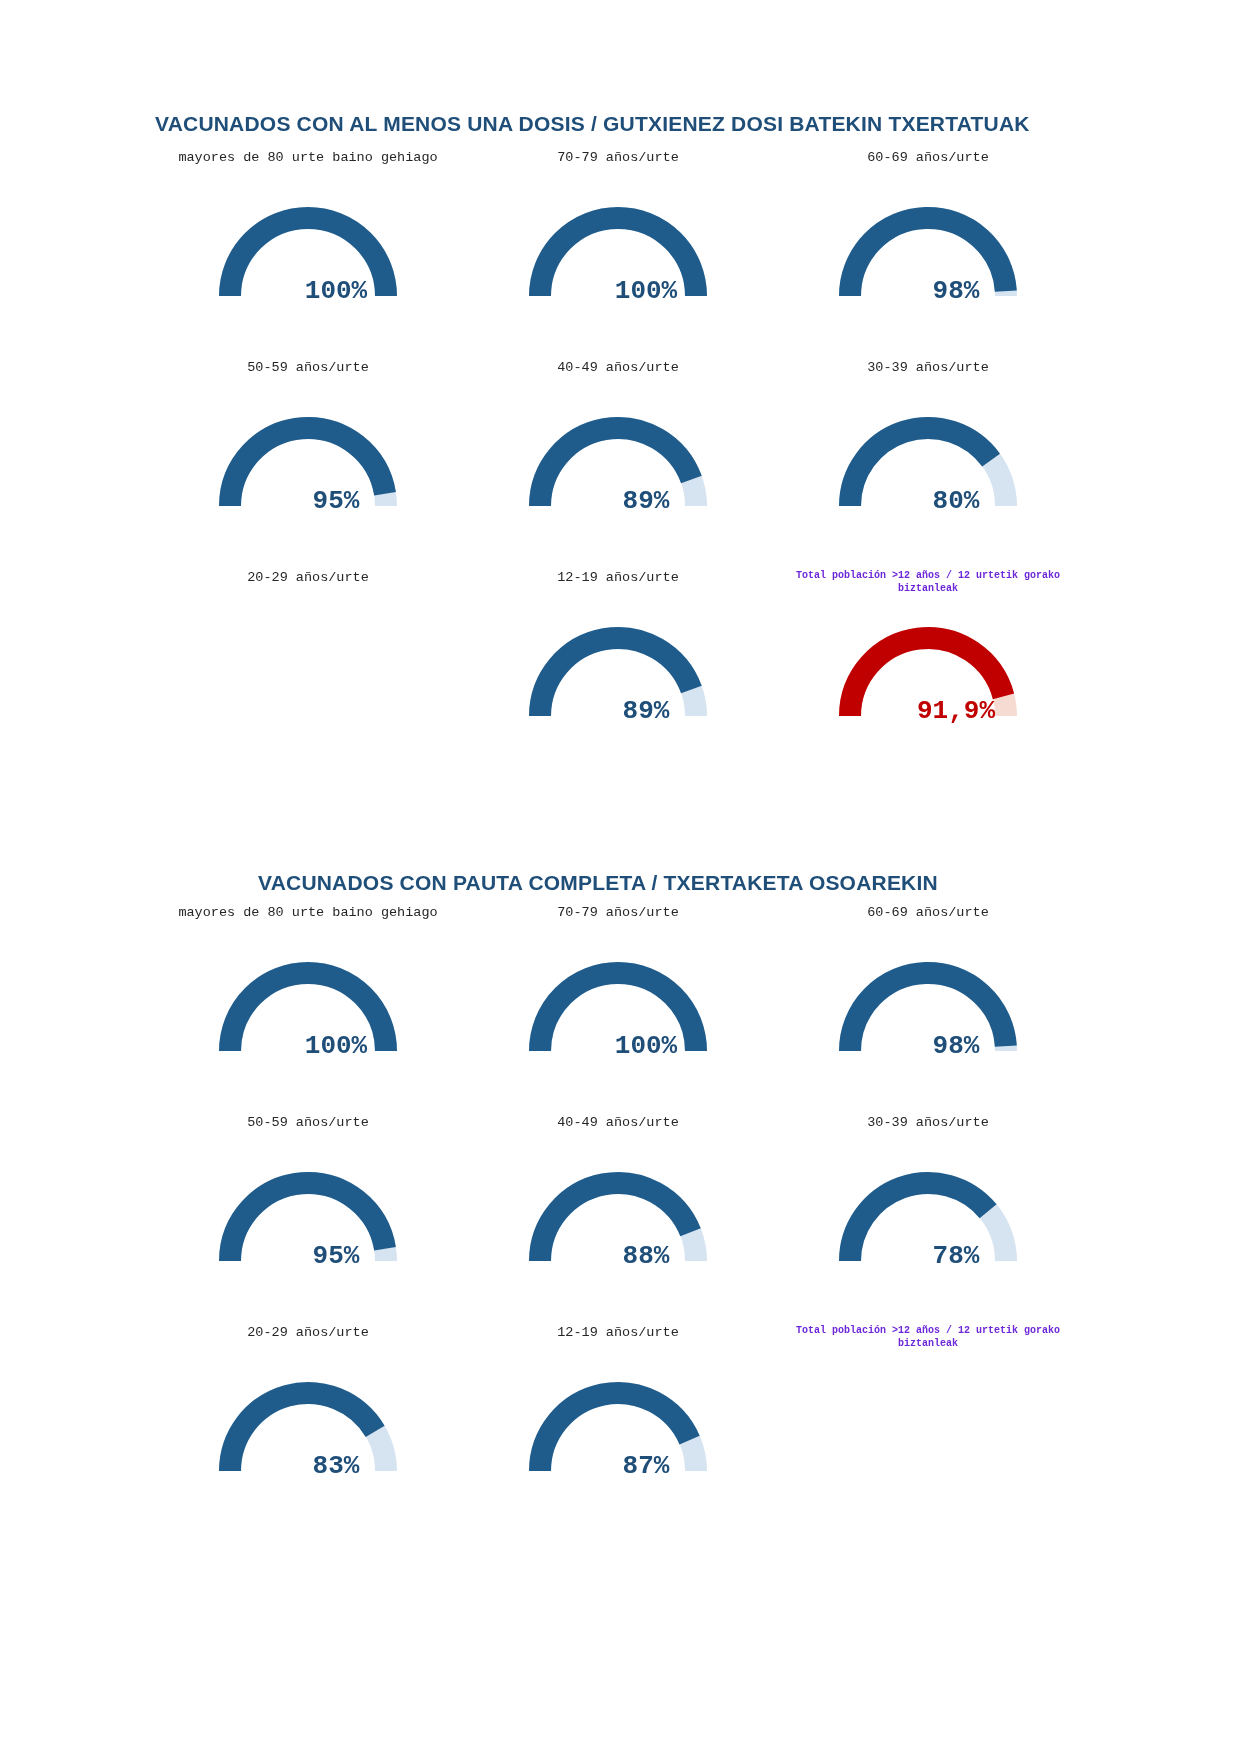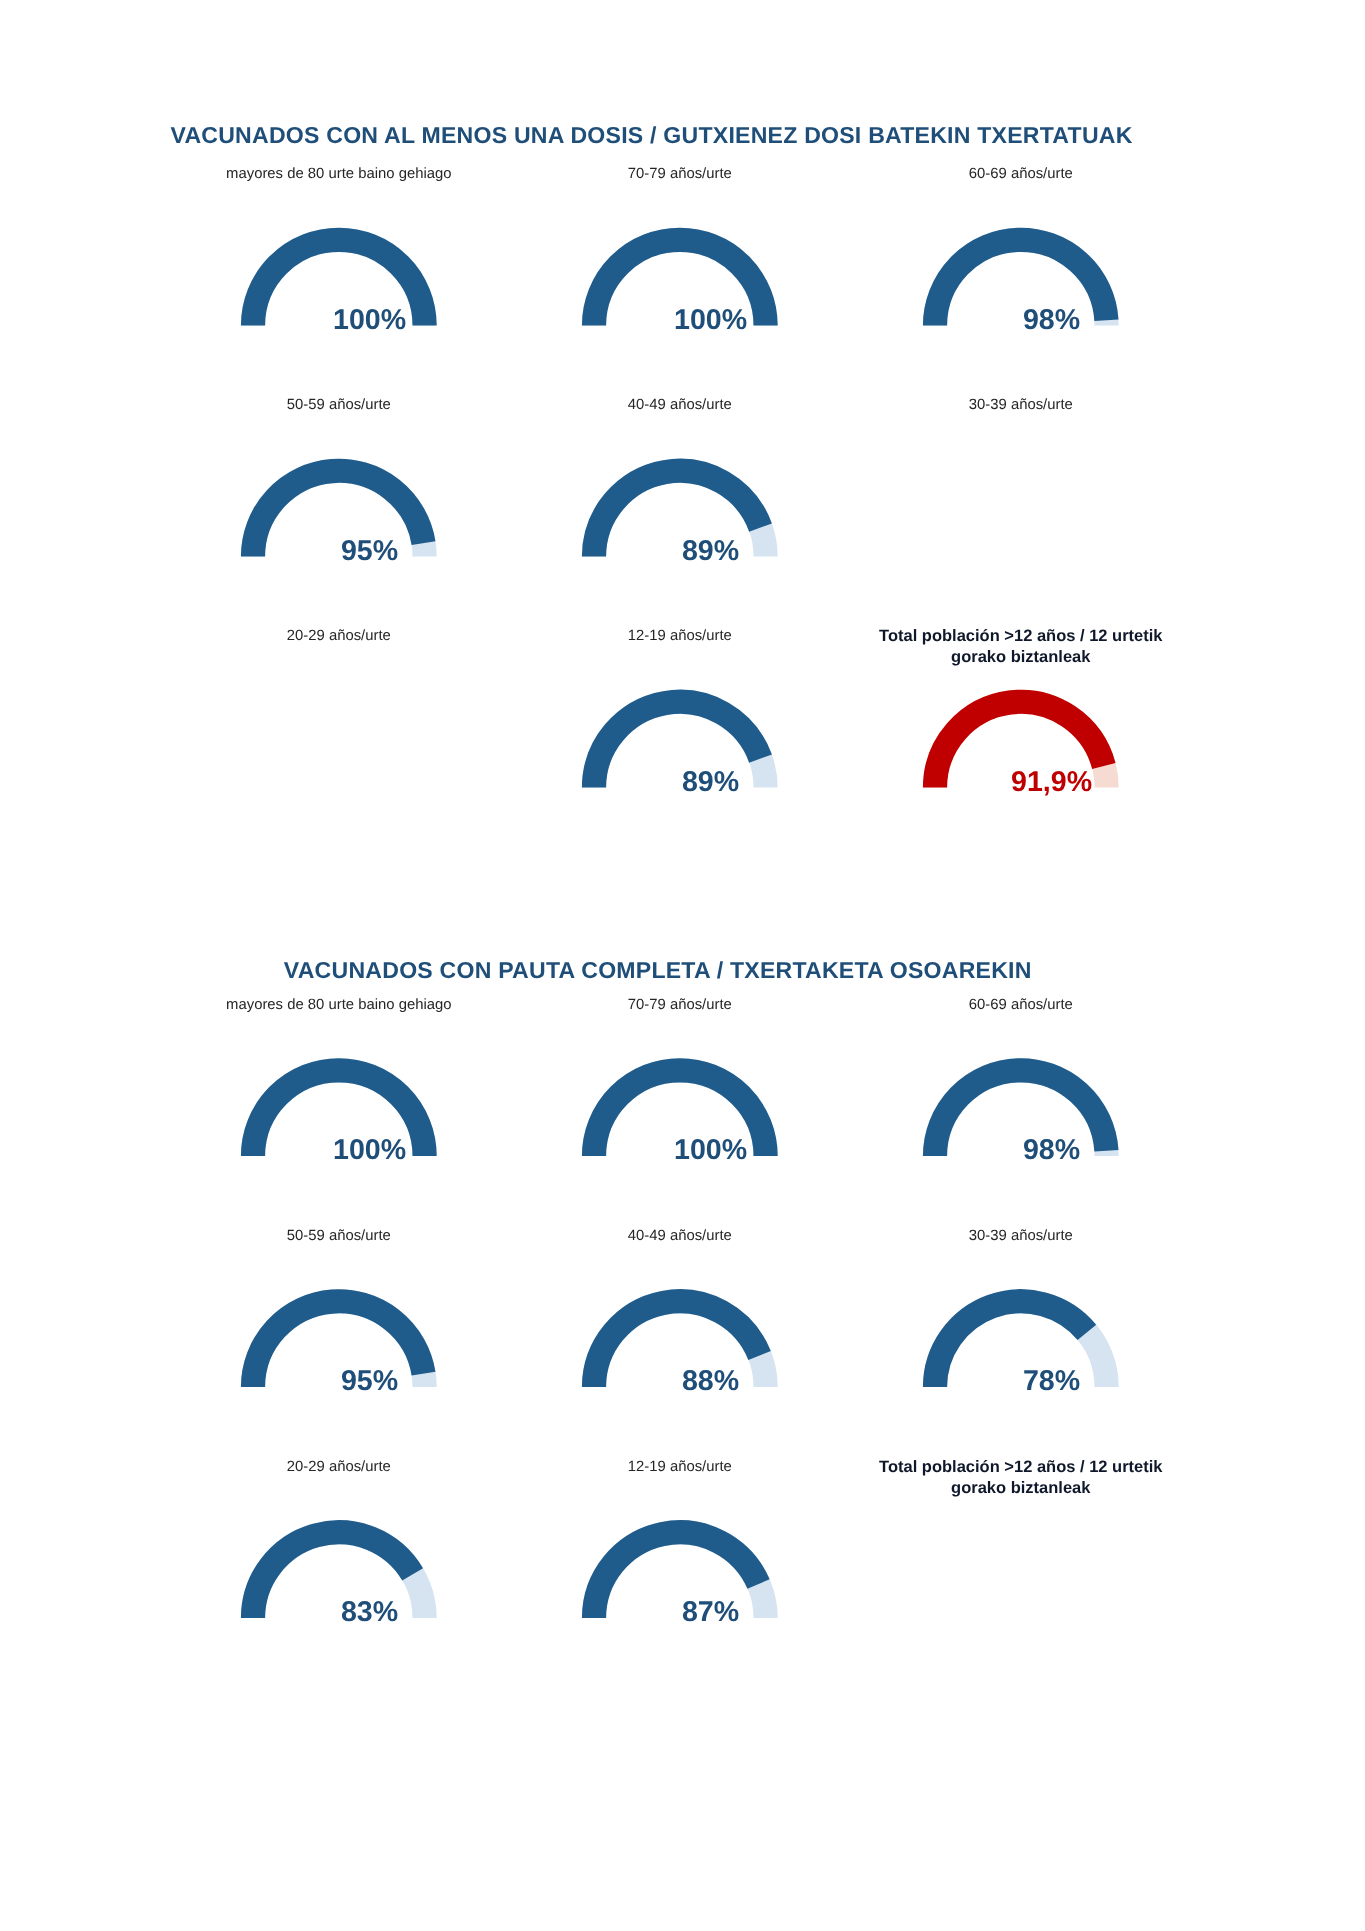--- a/index.html
+++ b/index.html
@@ -47,36 +47,37 @@
 
   .gauge-row {
     display: flex;
     flex-direction: row;
     width: 1241px;
   }
   .gauge-cell {
     width: 310px;
     position: relative;
     height: 210px;
+    font-family: Liberation Mono, monospace;
   }
   .gauge-cell.offset-left { margin-left: 153px; }
 
   .gauge-label {
     font-size: 13.5px;
     color: #262626;
     text-align: center;
     line-height: 1.25;
     width: 280px;
     margin: 0 auto;
     height: 34px;
   }
   .gauge-label.red {
-    color: #0f172a;
+    color: #6d28d9;
     font-weight: bold;
-    font-size: 15px;
+    font-size: 10px;
   }
   .gauge-wrap {
     position: relative;
     width: 200px;
     height: 130px;
     margin: 0 auto;
   }
   .gauge-wrap svg {
     display: block;
   }
@@ -150,20 +151,27 @@
           <div class="gauge-wrap">
             <svg width="200" height="120" viewBox="0 0 200 120">
               <path d="M 22 111.99999999999999 A 78 78 0 0 1 178 112" fill="none" stroke="#D6E3F0" stroke-width="22"></path>
               <path d="M 22 111.99999999999999 A 78 78 0 0 1 173.3886999784296 85.57844222086727" fill="none" stroke="#1F5C8B" stroke-width="22"></path>
             </svg>
             <div class="gauge-value shift-right">89%</div>
           </div>
         </div>
         <div class="gauge-cell">
           <div class="gauge-label">30-39 años/urte</div>
+          <div class="gauge-wrap">
+            <svg width="200" height="120" viewBox="0 0 200 120">
+              <path d="M 22 111.99999999999999 A 78 78 0 0 1 178 112" fill="none" stroke="#D6E3F0" stroke-width="22"></path>
+              <path d="M 22 111.99999999999999 A 78 78 0 0 1 163.1033255612459 66.15275032118711" fill="none" stroke="#1F5C8B" stroke-width="22"></path>
+            </svg>
+            <div class="gauge-value shift-right">80%</div>
+          </div>
         </div>
       </div>
       <div class="gauge-row">
         <div class="gauge-cell offset-left">
           <div class="gauge-label">20-29 años/urte</div>
         </div>
         <div class="gauge-cell">
           <div class="gauge-label">12-19 años/urte</div>
           <div class="gauge-wrap">
             <svg width="200" height="120" viewBox="0 0 200 120">

